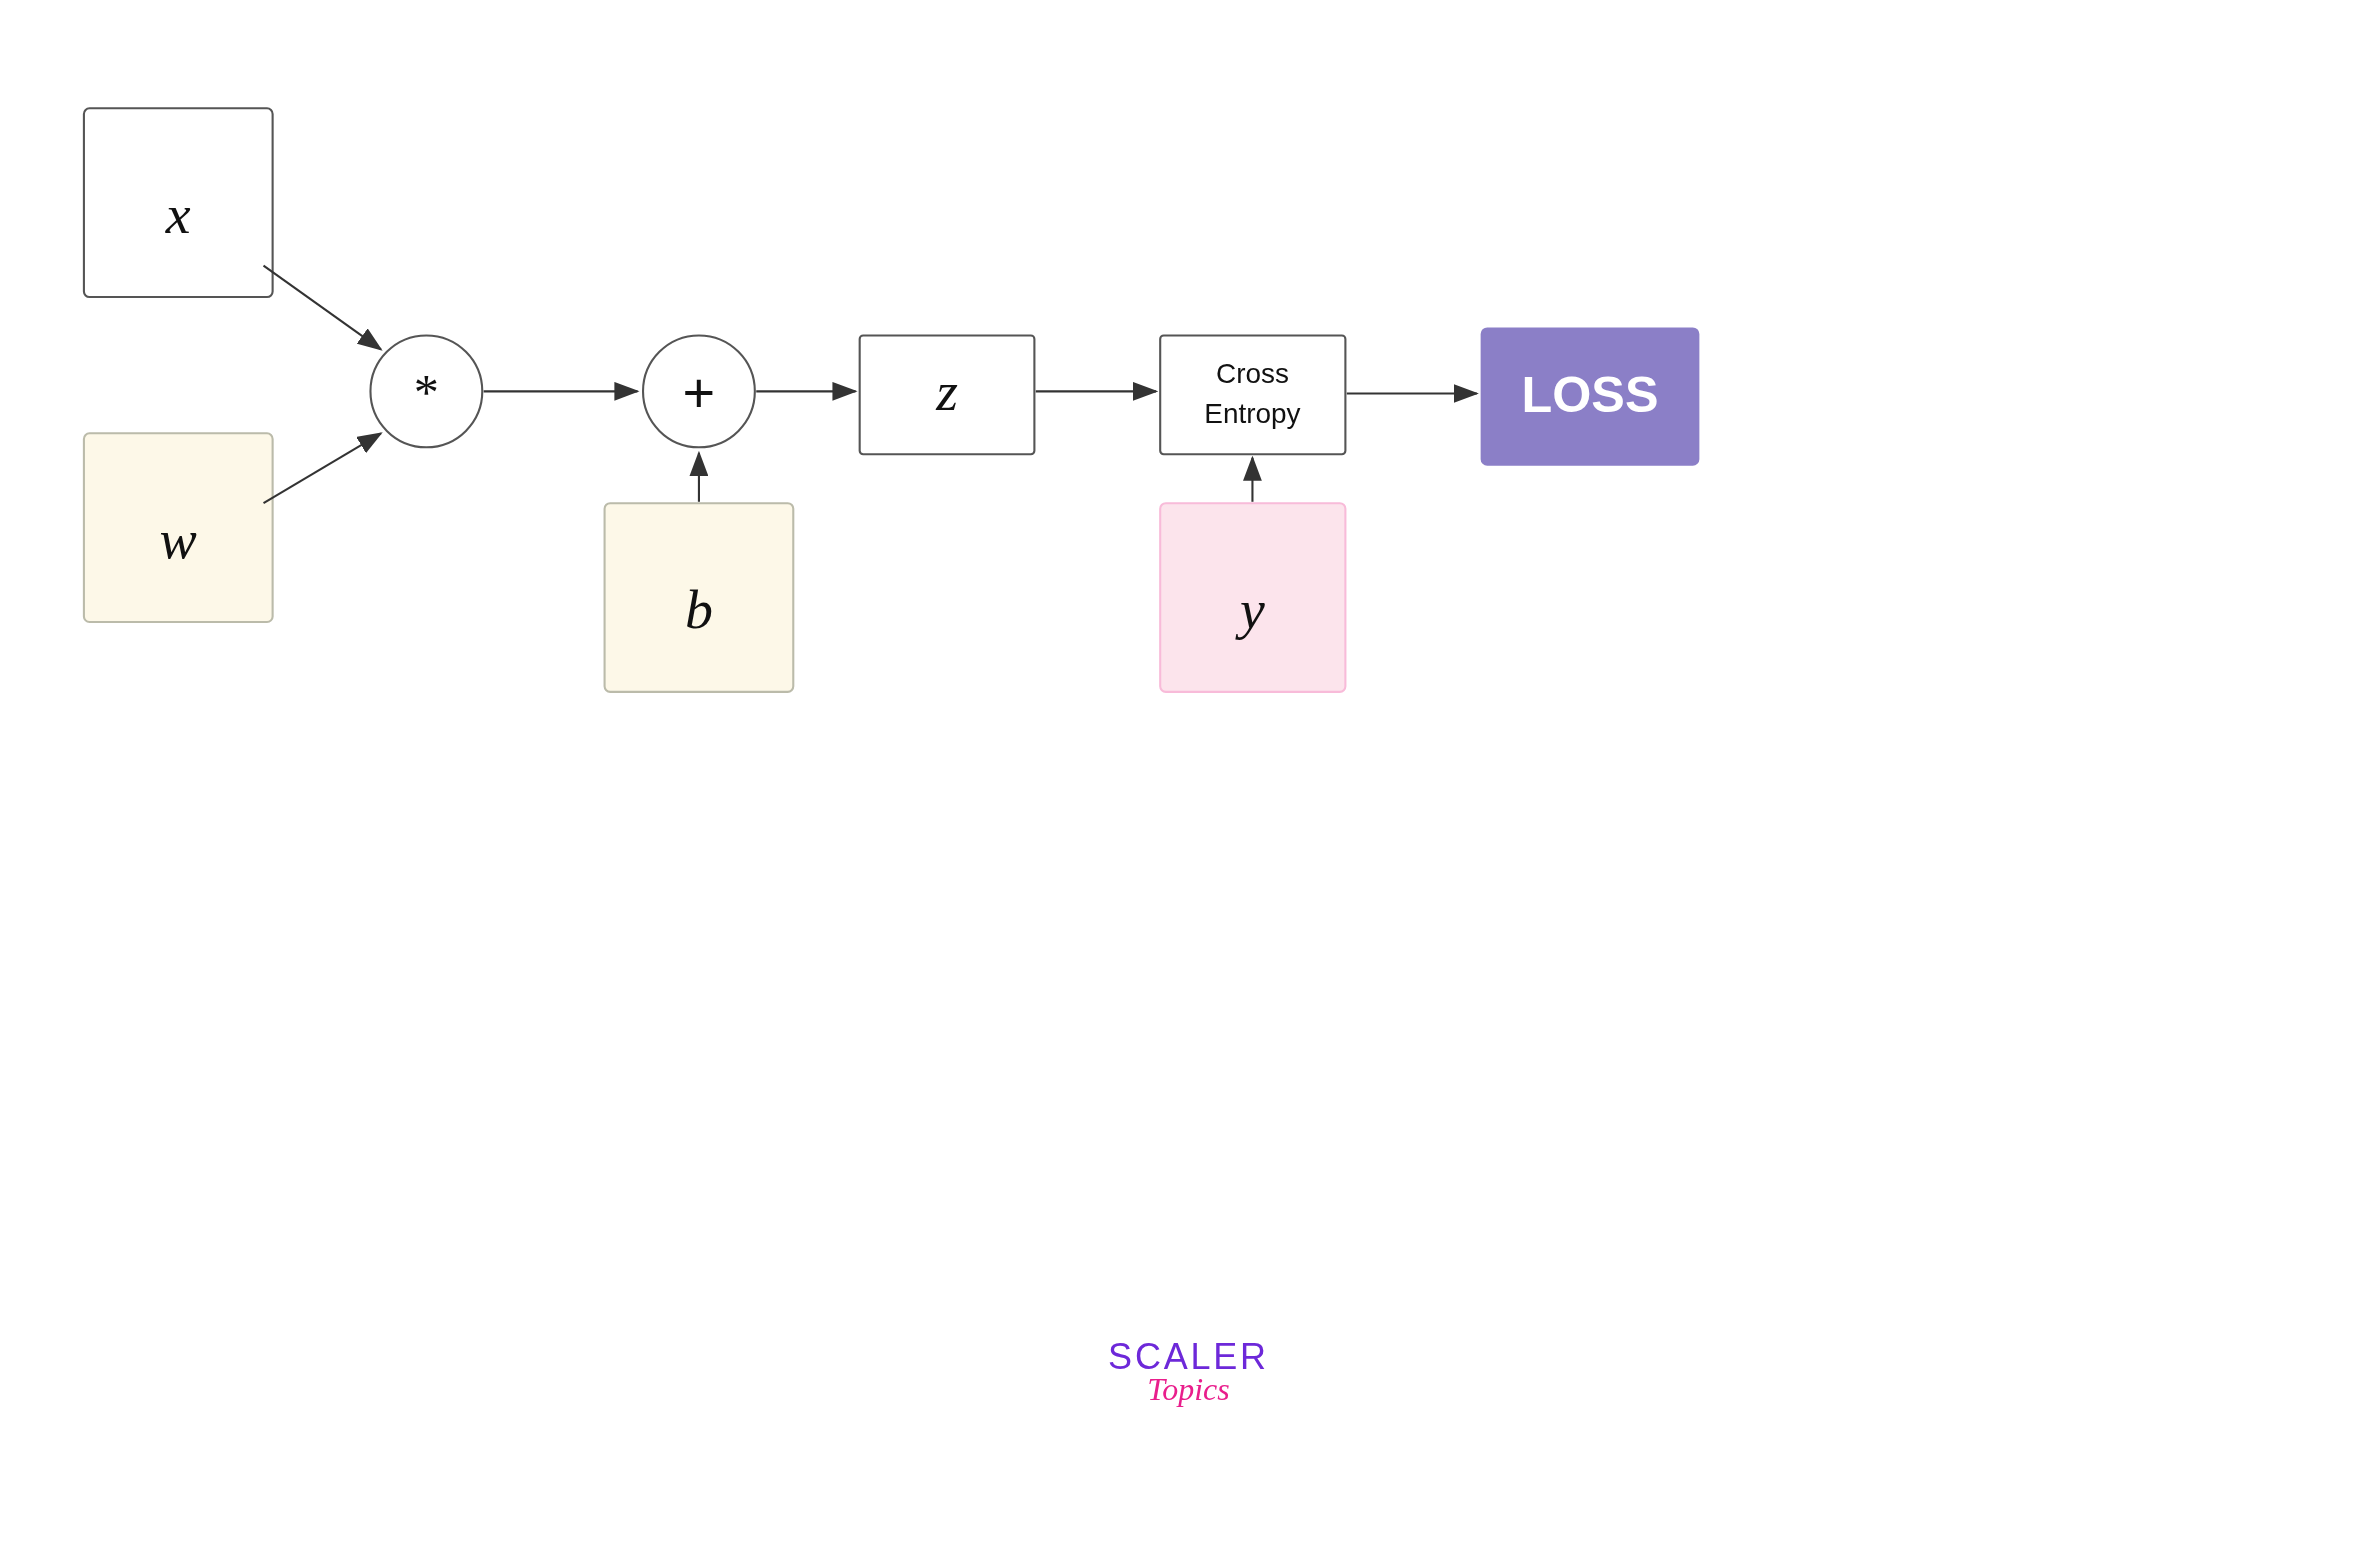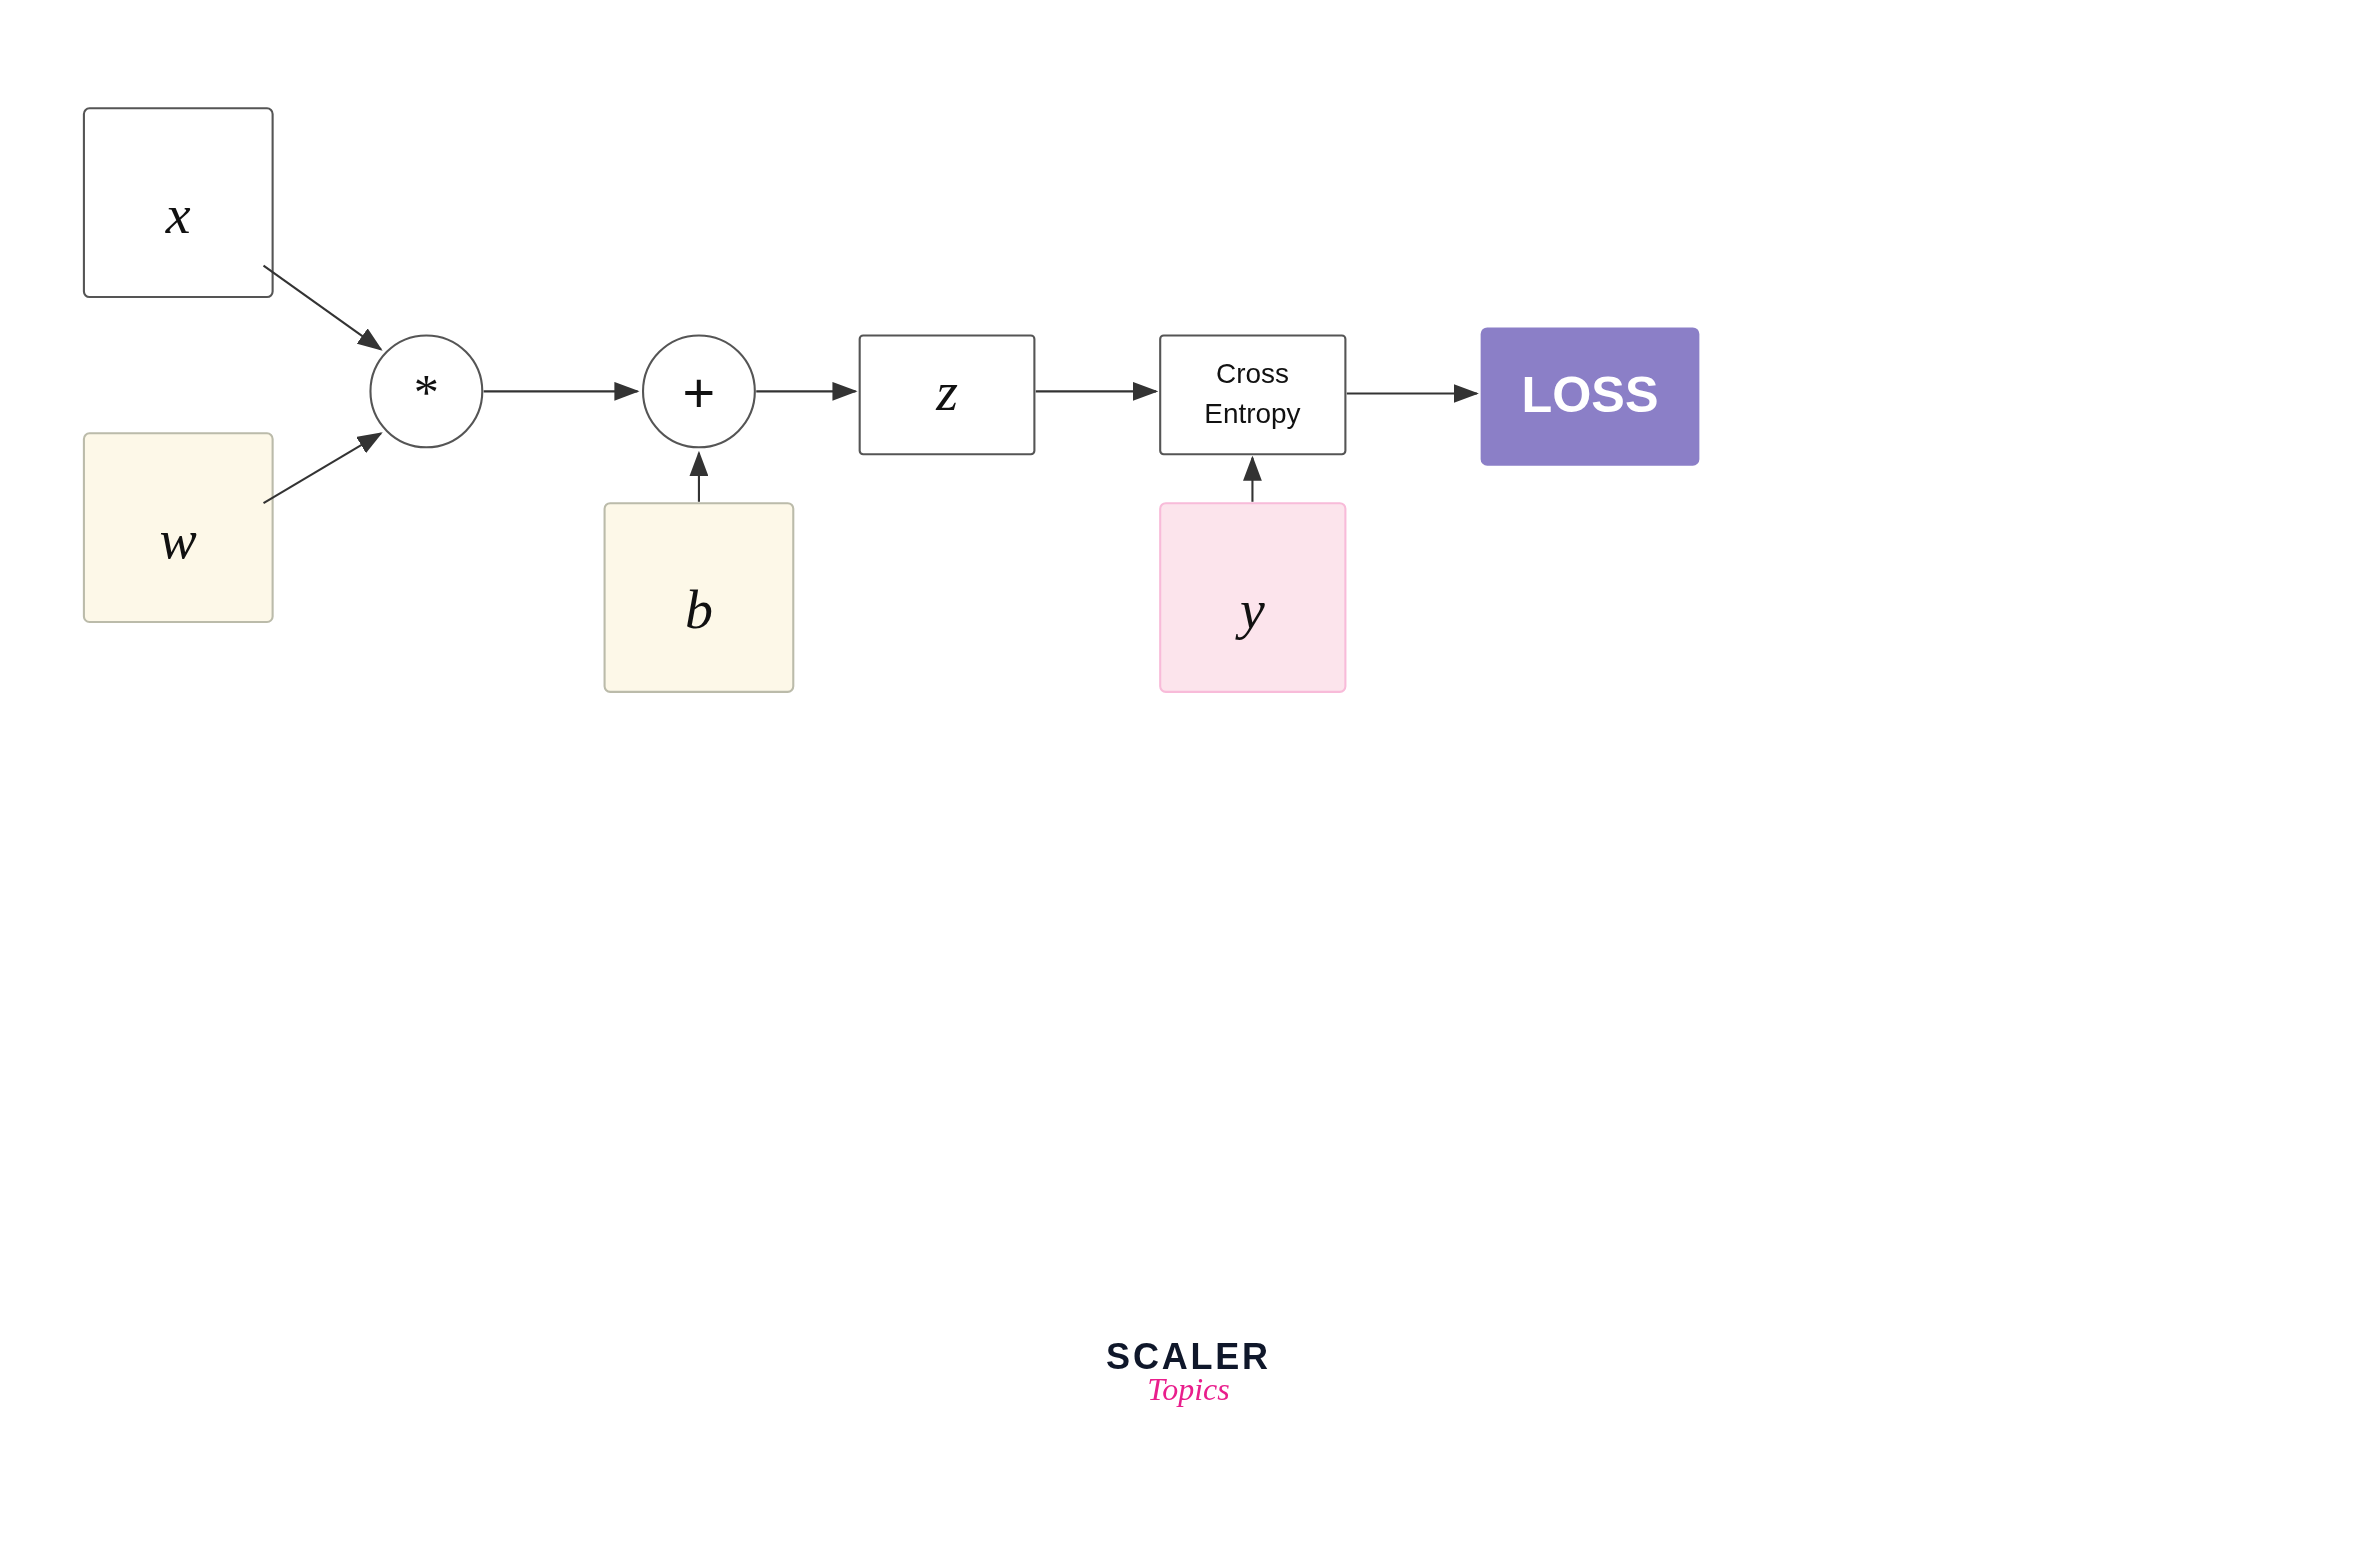--- a/index.html
+++ b/index.html
@@ -30,23 +30,23 @@
     .logo-container {
       position: absolute;
       bottom: 154px;
       left: 50%;
       transform: translateX(-50%);
       text-align: center;
     }
 
     .logo-scaler {
       font-family: 'Arial Black', 'Arial', sans-serif;
-      font-weight: 700;
+      font-weight: 400;
       font-size: 36px;
-      color: #0f172a;
+      color: #6d28d9;
       letter-spacing: 2.8px;
       display: block;
     }
 
     .logo-topics {
       font-family: 'Brush Script MT', cursive, 'Georgia', serif;
       font-size: 32px;
       color: #e91e8c;
       display: block;
       margin-top: -7px;

